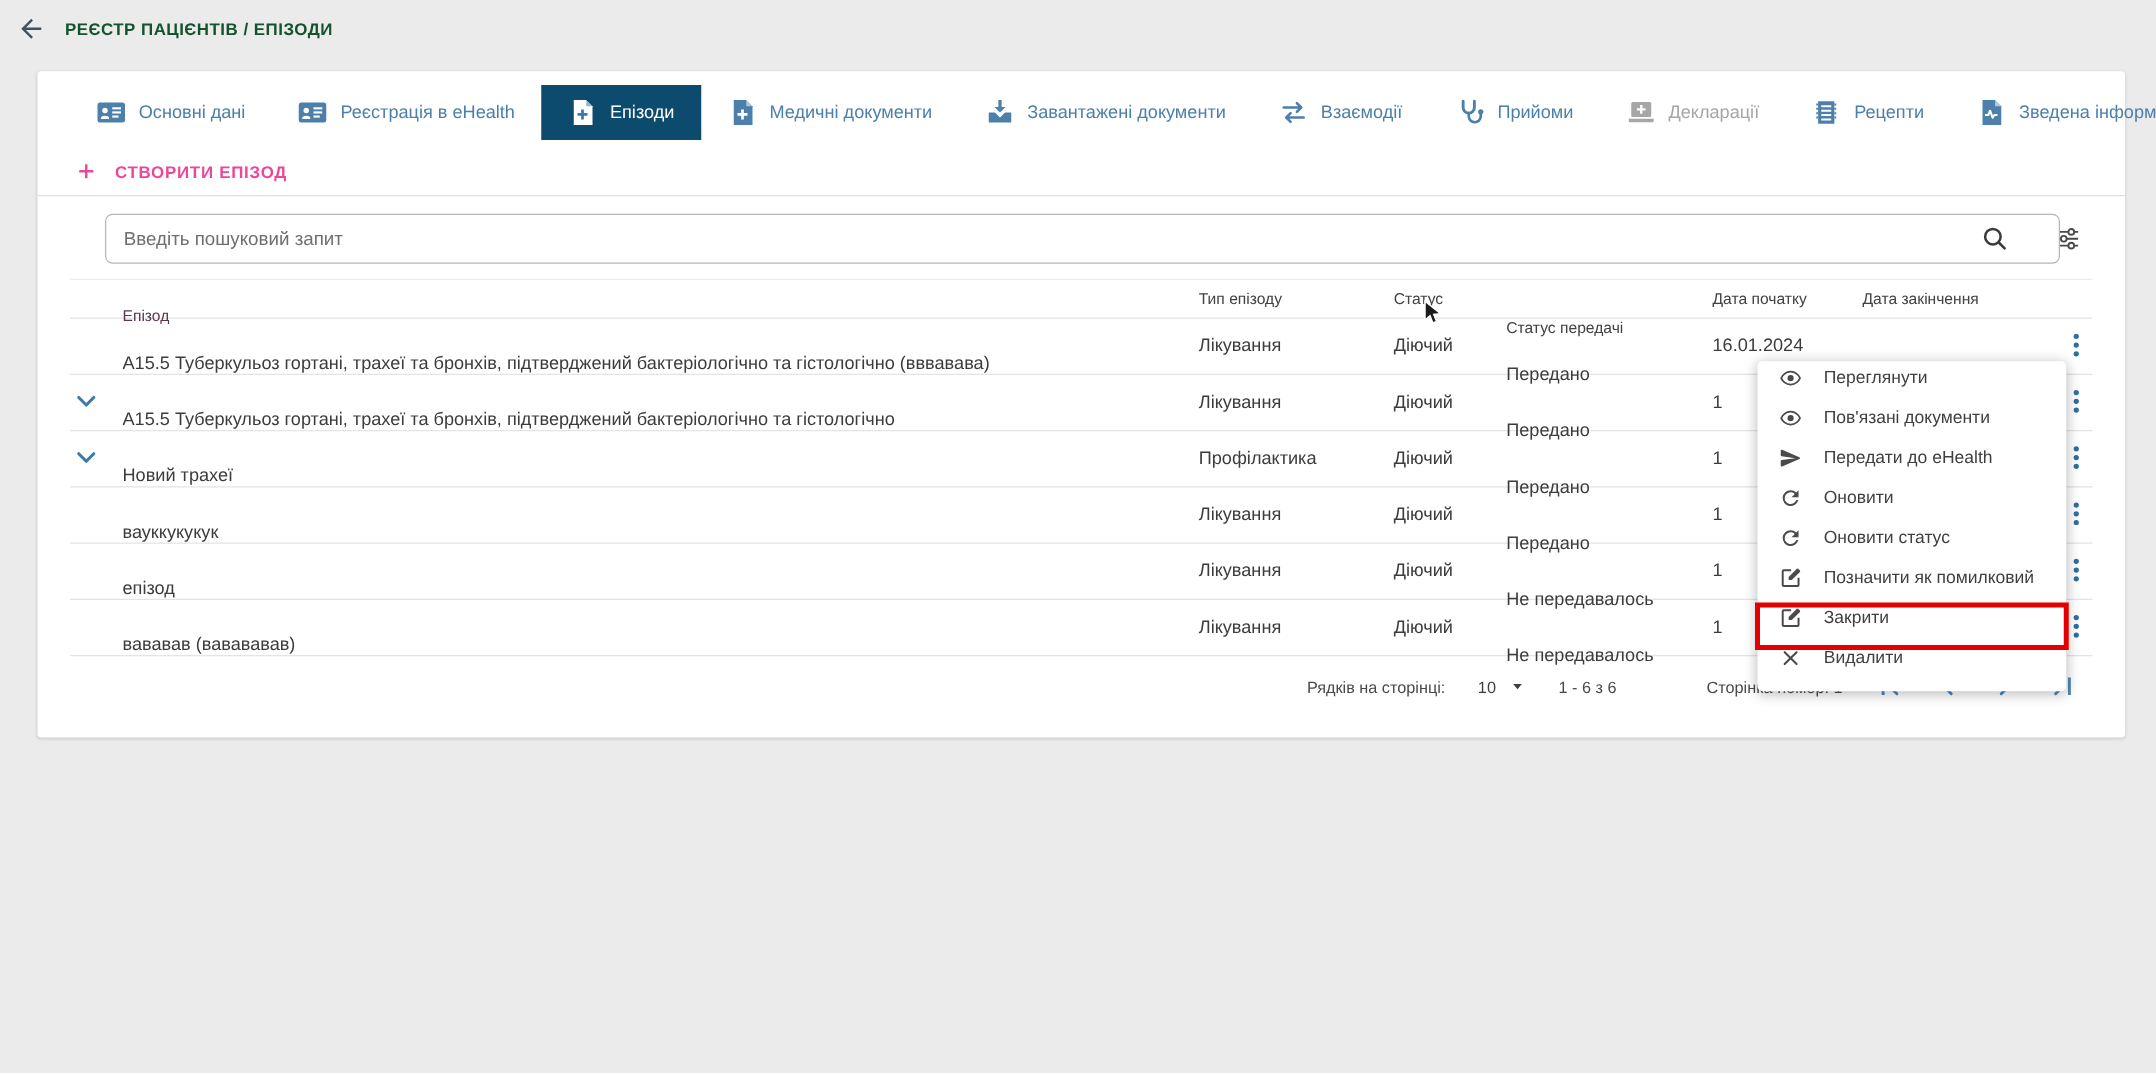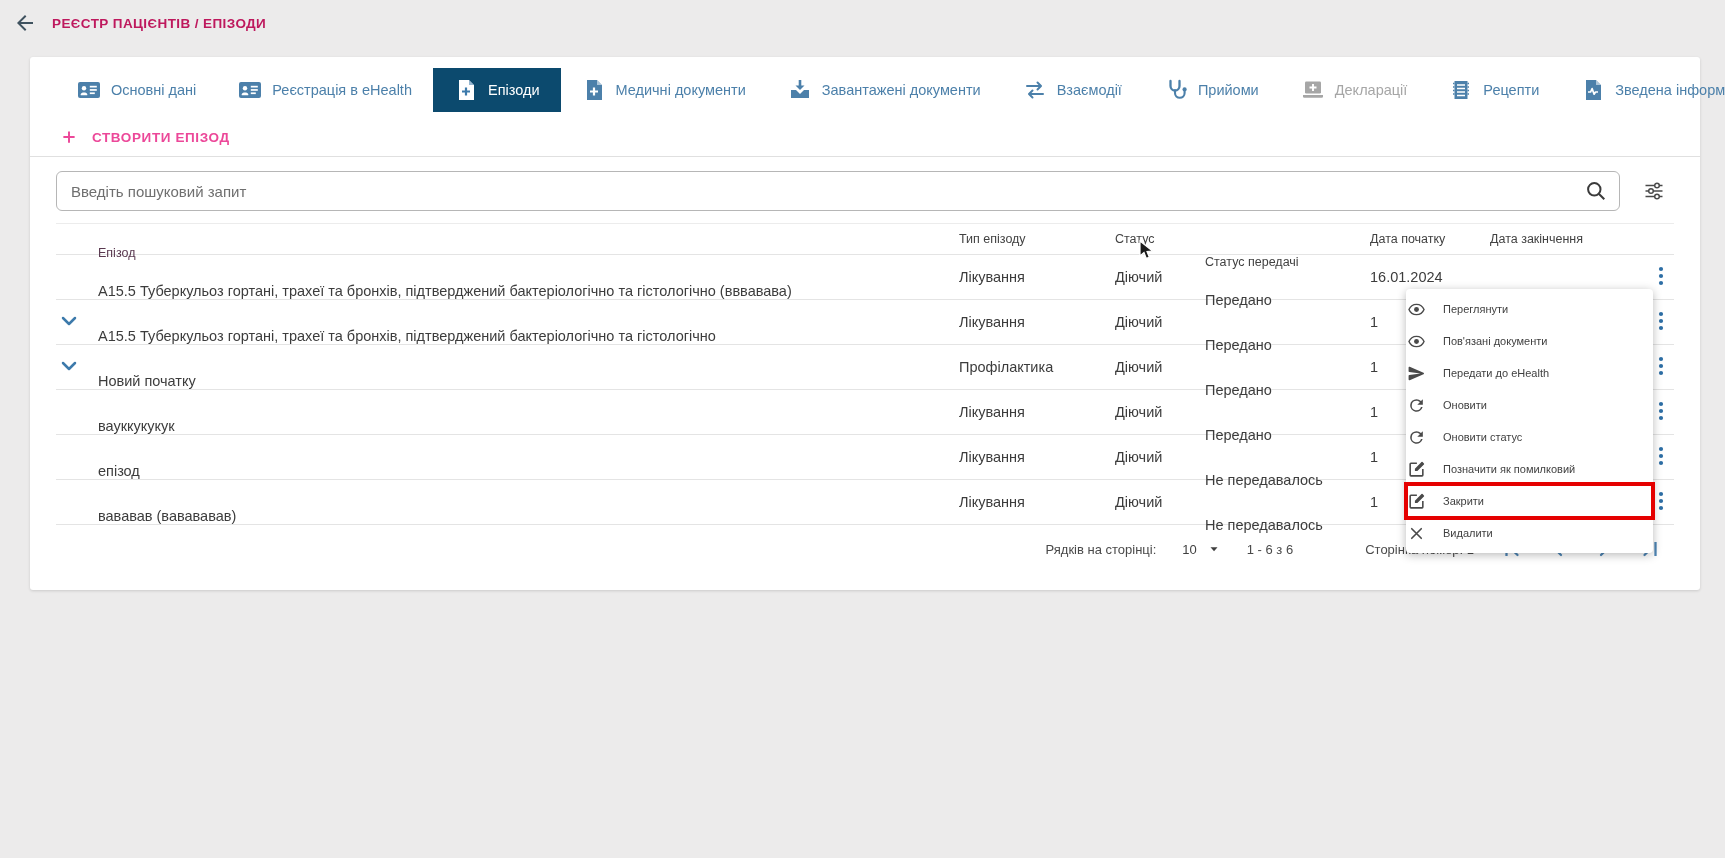--- a/index.html
+++ b/index.html
@@ -3,21 +3,21 @@
 <meta charset="utf-8">
 <style>
   * { box-sizing: border-box; margin: 0; padding: 0; }
   html,body { width:1725px; height:858px; }
   body { font-family:"Liberation Sans", sans-serif; background:#ecebeb; overflow:hidden; }
   .screen { position:relative; width:1725px; height:858px; }
 
   
   .topbar { position:absolute; left:12px; top:8px; display:flex; align-items:center; gap:14px; height:30px; }
   .back { background:none; border:none; cursor:pointer; color:#3f525f; width:26px; height:26px; display:flex; align-items:center; justify-content:center; }
-  .crumb { font-size:13.5px; font-weight:700; letter-spacing:.4px; color:#be185d; }
+  .crumb { font-size:13.5px; font-weight:700; letter-spacing:.4px; color:#14532d; }
 
   
   .card { position:absolute; left:30px; top:57px; width:1670px; height:533px; background:#fff; border-radius:3px; box-shadow:0 1px 3px rgba(0,0,0,.14); }
 
   
   .tabs { display:flex; align-items:stretch; height:44px; padding-left:26px;margin-top:11px; }
   .tab { display:flex; align-items:center; gap:10px; padding:0 21px; font-size:14.5px; color:#4c80aa; cursor:pointer; --bg:#ffffff; white-space:nowrap; }
   .tab.active { background:#0c4a6e; color:#fff; --bg:#3d7aab; }
   .tab.disabled { color:#a6a6a6; cursor:default; }
 
@@ -25,21 +25,21 @@
   .ic.small { width:18px; height:18px; }
   .ic.tiny { width:14px; height:14px; }
 
   
   .cardbody { padding:0 26px; }
   .create { display:flex; align-items:center; gap:14px; margin:16px 0 10px 4px; background:none; border:none; color:#ec4899; font-size:13.5px; font-weight:700; letter-spacing:.6px; cursor:pointer; font-family:inherit; }
   .divider { height:1px; background:#e0e0e0; margin:0 -26px; }
 
   .searchrow { display:flex; align-items:center; gap:14px; margin:14px 0 12px 0; }
   .searchbox { position:relative; flex:1; }
-  .searchbox input { width:100%; height:40px; border:1px solid #b6b6b6; border-radius:6px; padding:0 46px 0 14px; font-size:15px; color:#333; font-family:inherit; outline:none; background:#fff; }
+  .searchbox input { width:100%; height:40px; border:1px solid #b6b6b6; border-radius:6px; padding:0 46px 0 14px; font-size:15px; color:#333; font-family:inherit; outline:none; background:#fff;margin-left:28px; }
   .searchbox input::placeholder { color:#6f6f6f; }
   .searchbox .search { position:absolute; right:12px; top:8px; color:#3a3a3a; cursor:pointer; }
   .filterbtn { background:none; border:none; cursor:pointer; color:#4a4a4a; width:40px; height:40px; display:flex; align-items:center; justify-content:center; }
 
   
   .thead { display:flex; align-items:center; height:32px; border-top:1px solid #ececec; border-bottom:1px solid #e4e4e4; font-size:12.5px; color:#424242; }
   .row { display:flex; align-items:center; height:45px; border-bottom:1px solid #e4e4e4; font-size:14.5px; color:#3c3c3c; }
   .c-chev { width:42px; display:flex; align-items:center; }
   .c-ep { flex:1; padding-right:12px; white-space:nowrap; overflow:hidden;margin-top:28px; }
   .c-type { width:156px; }
@@ -53,21 +53,21 @@
   .kebabbtn { background:none; border:none; cursor:pointer; color:#2d6ea5; width:26px; height:26px; padding:0; }
 
   
   .pager { display:flex; align-items:center; justify-content:flex-end; gap:26px; height:48px; font-size:13px; color:#4a4a4a; padding-right:12px; }
   .rpp { display:flex; align-items:flex-start; gap:10px; cursor:pointer; color:#3f3f3f; }
   .navs { display:flex; align-items:center; gap:22px; color:#4f86b5; }
   .navbtn { background:none; border:none; cursor:pointer; color:#4f86b5; width:24px; height:24px; padding:0; }
 
   
   .menu { position:absolute; left:1406px; top:289px; width:247px; background:#fff; border-radius:4px; box-shadow:0 2px 10px rgba(0,0,0,.28); padding:4px 0; z-index:10; }
-  .menu-item { position:relative; display:flex; align-items:center; gap:17px; height:32px; padding:0 1px; font-size:11px; color:#3f3f3f; cursor:pointer; }
+  .menu-item { position:relative; display:flex; gap:17px; height:32px; padding:0 17px; font-size:14px; color:#3f3f3f; cursor:pointer; }
   .menu-item .ic { width:19px; height:19px; color:#4a4a4a; }
   .menu-item.hl::after { content:""; position:absolute; left:-2px; right:-2px; top:-3px; bottom:-3px; border:4px solid var(--hl,#e50000); pointer-events:none; }
 
   .cursor { position:absolute; left:1138px; top:240px; width:20px; height:22px; z-index:20; pointer-events:none; }
 </style>
 </head>
 <body>
 
 <svg width="0" height="0" style="position:absolute" aria-hidden="true">
   <defs>
@@ -324,21 +324,21 @@
                     <use href="#i-kebab"></use>
                   </svg></button>
               </div>
    </div>
             <div class="row">
      <div class="c-chev">
                 <button class="chevbtn"><svg class="ic">
                     <use href="#i-chevdown"></use>
                   </svg></button>
               </div>
-     <div class="c-ep">Новий початку</div>
+     <div class="c-ep">Новий трахеї</div>
      <div class="c-type">Профілактика</div>
      <div class="c-status">Діючий</div>
      <div class="c-trans">Передано</div>
      <div class="c-ds">1</div>
      <div class="c-de"></div>
      <div class="c-kebab">
                 <button class="kebabbtn"><svg class="ic">
                     <use href="#i-kebab"></use>
                   </svg></button>
               </div>

